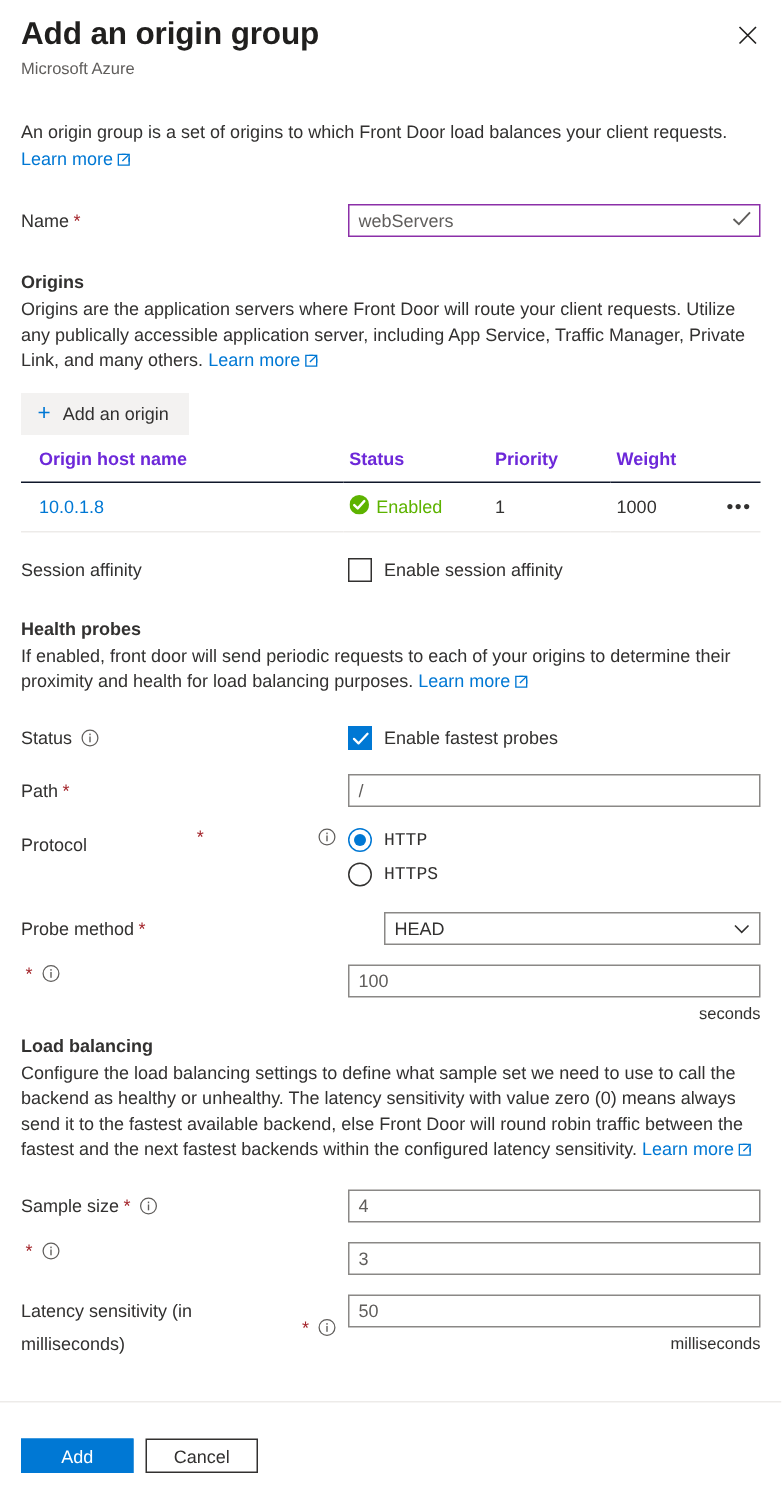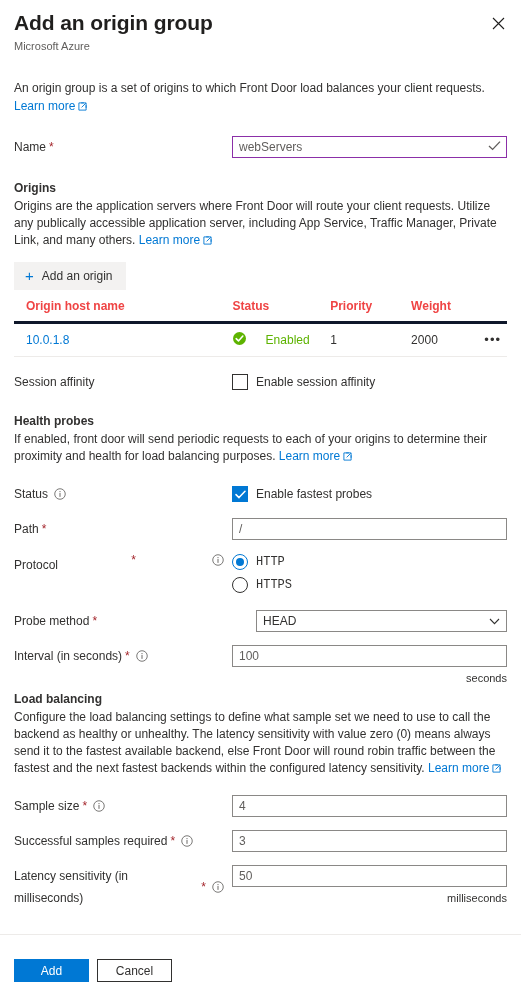--- a/index.html
+++ b/index.html
@@ -172,40 +172,40 @@
     cursor: pointer;
     line-height: 14px;
   }
   .plus { color: #0078d4; font-size: 15px; line-height: 14px; font-weight: 400; }
 
   
   .tbl { width: 100%; border-collapse: collapse; margin-top: 2px; }
   .tbl th {
     font-size: 12px;
     font-weight: 600;
-    color: #ef4444;
+    color: #6d28d9;
     text-align: left;
     padding: 7px 4px 8px 4px;
-    border-bottom: 3px solid #0f172a;
+    border-bottom: 1px solid #0f172a;
     white-space: nowrap;
   }
   .tbl td {
     font-size: 12px;
     color: #323130;
     padding: 8px 4px;
     border-bottom: 1px solid #edebe9;
     white-space: nowrap;
   }
   .c-host { width: 218px; padding-left: 12px !important; }
   .c-status { width: 98px; }
   .c-pri { width: 82px; }
   .c-wt { width: 72px; }
   .c-more { text-align: center; }
   .host-link { color: #0078d4; text-decoration: none; cursor: pointer; }
-  .status-cell { display: flex; align-items: center; gap: 20px; }
+  .status-cell { display: flex; align-items: center; gap: 5px; }
   .status-text { color: #5db300; }
   .ellipsis-btn {
     background: none; border: none; cursor: pointer;
     color: #323130; font-size: 13px; line-height: 1;
     letter-spacing: 1px; padding: 0 2px;
   }
 
   
   .cbx-row { display: flex; align-items: center; gap: 8px; cursor: pointer; height: 22px; }
   .cbx {
@@ -356,21 +356,21 @@
                 <span>
                   <svg width="13" height="13" viewBox="0 0 14 14">
                     <circle cx="7" cy="7" r="7" fill="#5db300"></circle>
                     <path d="M3.4 7.2 L5.9 9.6 L10.6 4.4" stroke="#fff" stroke-width="1.7" fill="none" stroke-linecap="round" stroke-linejoin="round"></path>
                   </svg>
                 </span>
                 <span class="status-text">Enabled</span>
               </span>
             </td>
             <td class="c-pri">1</td>
-            <td class="c-wt">2000</td>
+            <td class="c-wt">1000</td>
             <td class="c-more">
               <button class="ellipsis-btn">•••</button>
             </td>
           </tr>
         </tbody>
       </table>
     </div>
 
     <div class="row" style="margin-top:14px;">
       <div class="row-label">
@@ -470,21 +470,20 @@
             <svg width="11" height="7" viewBox="0 0 11 7">
                 <path d="M1 1 L5.5 5.6 L10 1" stroke="#323130" stroke-width="1.1" fill="none"></path>
               </svg>
           </span>
         </div>
       </div>
     </div>
 
     <div class="row">
       <div class="row-label">
-        <span>Interval (in seconds)</span>
         <span class="req">*</span>
         <span class="info-ico">
           <svg width="12" height="12" viewBox="0 0 13 13">
               <circle cx="6.5" cy="6.5" r="5.7" stroke="#605e5c" stroke-width="0.9" fill="none"></circle>
               <rect x="6" y="5.4" width="1" height="4.2" fill="#605e5c"></rect>
               <rect x="6" y="3.3" width="1" height="1.2" fill="#605e5c"></rect>
             </svg>
         </span>
       </div>
       <div class="row-field">
@@ -517,21 +516,20 @@
             </svg>
         </span>
       </div>
       <div class="row-field">
         <input class="txt" type="text" value="4" style="">
       </div>
     </div>
 
     <div class="row">
       <div class="row-label">
-        <span>Successful samples required</span>
         <span class="req">*</span>
         <span class="info-ico">
           <svg width="12" height="12" viewBox="0 0 13 13">
               <circle cx="6.5" cy="6.5" r="5.7" stroke="#605e5c" stroke-width="0.9" fill="none"></circle>
               <rect x="6" y="5.4" width="1" height="4.2" fill="#605e5c"></rect>
               <rect x="6" y="3.3" width="1" height="1.2" fill="#605e5c"></rect>
             </svg>
         </span>
       </div>
       <div class="row-field">

